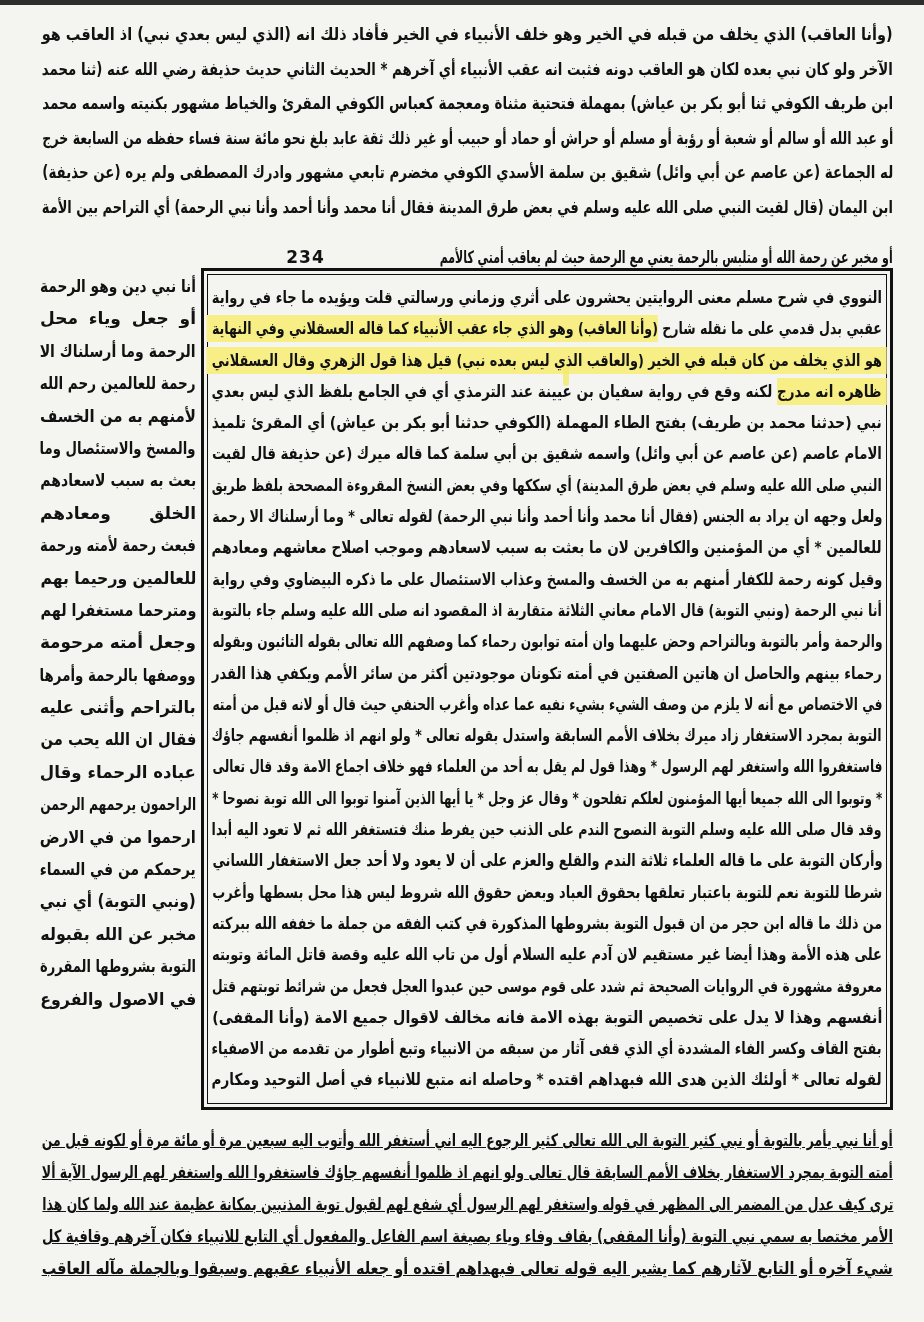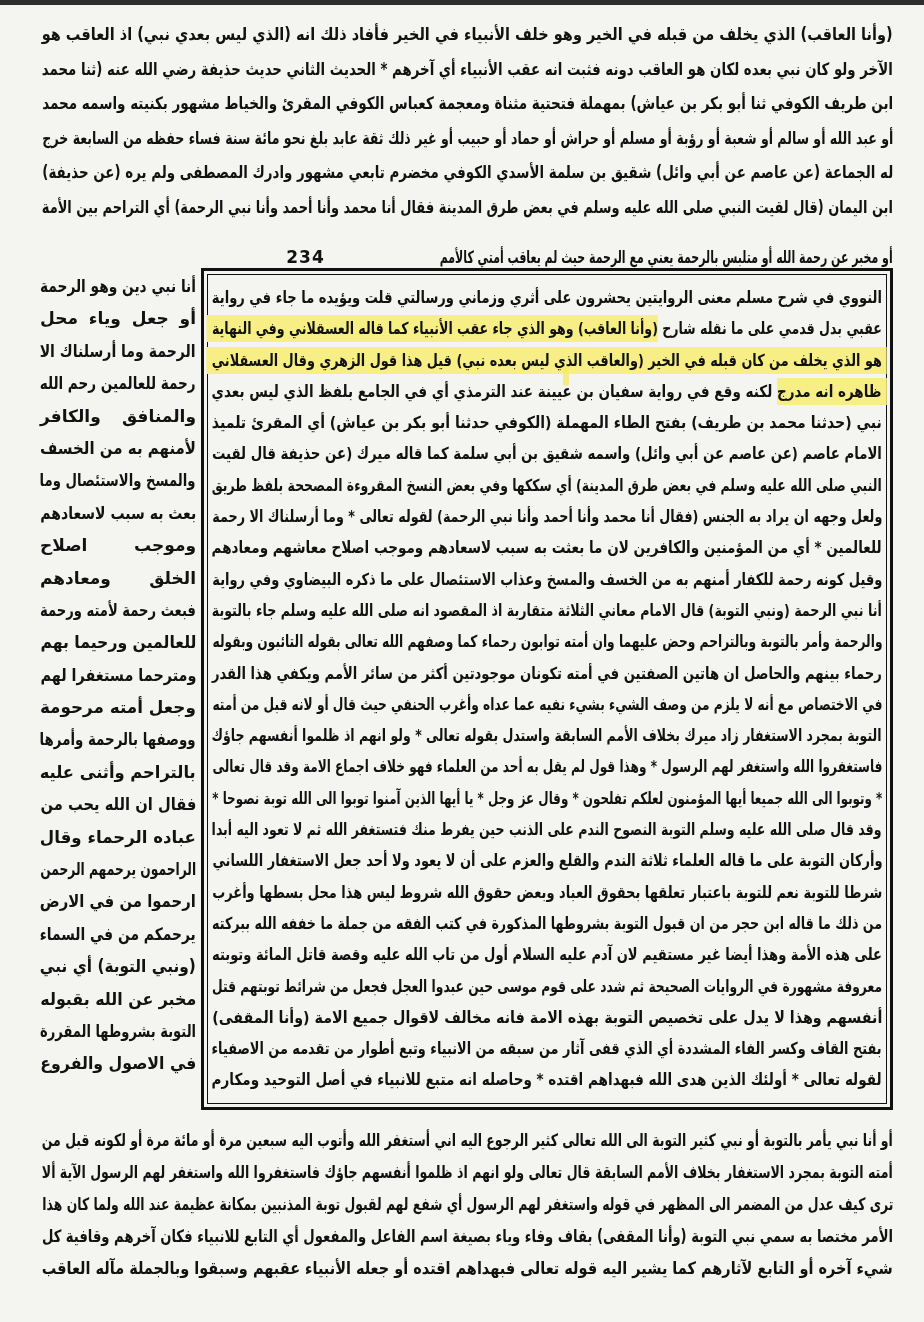--- a/index.html
+++ b/index.html
@@ -42,21 +42,21 @@
     background: #f7ef86; padding: 4px 0;
     -webkit-box-decoration-break: clone; box-decoration-break: clone;
   }
   .hl.bleed-left { padding-left: 7px; margin-left: -7px; }
   .hl.bleed-right { padding-right: 6px; margin-right: -6px; }
   .hl.bleed-both { padding-left: 7px; margin-left: -7px; padding-right: 6px; margin-right: -6px; }
 
   .margin { left: 40px; top: 270px; width: 156px; }
   .margin .line { height: 32.4px; line-height: 32.4px; font-size: 17px; }
 
-  .footer { left: 42px; top: 1124px; width: 851px; }
+  .footer { left: 42px; top: 1124px; width: 851px; text-decoration: underline; }
   .footer .line { height: 32px; line-height: 32px; }
 
   .drip {
     position: absolute; left: 563px; top: 366px; width: 6px; height: 20px;
     background: #f3ea6e; border-radius: 3px; opacity: .85;
   }
 </style>
 </head>
 <body>
 
@@ -76,25 +76,23 @@
     <div class="line" style="width: max-content; transform: scaleX(0.6456);">أو مخبر عن رحمة الله أو متلبس بالرحمة يعني مع الرحمة حيث لم يعاقب أمتي كالأمم</div>
   </div>
   <div class="page-num">234</div>
 </div>
 
 <div class="block margin">
   <div class="line" style="width: max-content; transform: scaleX(0.8085);">أنا نبي دين وهو الرحمة</div>
   <div class="line" style="">أو جعل وياء محل</div>
   <div class="line" style="width: max-content; transform: scaleX(0.827);">الرحمة وما أرسلناك الا</div>
   <div class="line" style="width: max-content; transform: scaleX(0.7973);">رحمة للعالمين رحم الله</div>
-  <div class="line" style="">والمنافق والكافر</div>
   <div class="line" style="width: max-content; transform: scaleX(0.8815);">لأمنهم به من الخسف</div>
   <div class="line" style="width: max-content; transform: scaleX(0.7778);">والمسخ والاستئصال وما</div>
   <div class="line" style="width: max-content; transform: scaleX(0.8242);">بعث به سبب لاسعادهم</div>
-  <div class="line" style="">وموجب اصلاح</div>
   <div class="line" style="">الخلق ومعادهم</div>
   <div class="line" style="width: max-content; transform: scaleX(0.7726);">فبعث رحمة لأمته ورحمة</div>
   <div class="line" style="width: max-content; transform: scaleX(0.9208);">للعالمين ورحيما بهم</div>
   <div class="line" style="width: max-content; transform: scaleX(0.8459);">ومترحما مستغفرا لهم</div>
   <div class="line" style="width: max-content; transform: scaleX(0.9881);">وجعل أمته مرحومة</div>
   <div class="line" style="width: max-content; transform: scaleX(0.7855);">ووصفها بالرحمة وأمرها</div>
   <div class="line" style="width: max-content; transform: scaleX(0.9592);">بالتراحم وأثنى عليه</div>
   <div class="line" style="width: max-content; transform: scaleX(0.8646);">فقال ان الله يحب من</div>
   <div class="line" style="width: max-content; transform: scaleX(0.9758);">عباده الرحماء وقال</div>
   <div class="line" style="width: max-content; transform: scaleX(0.7216);">الراحمون يرحمهم الرحمن</div>

